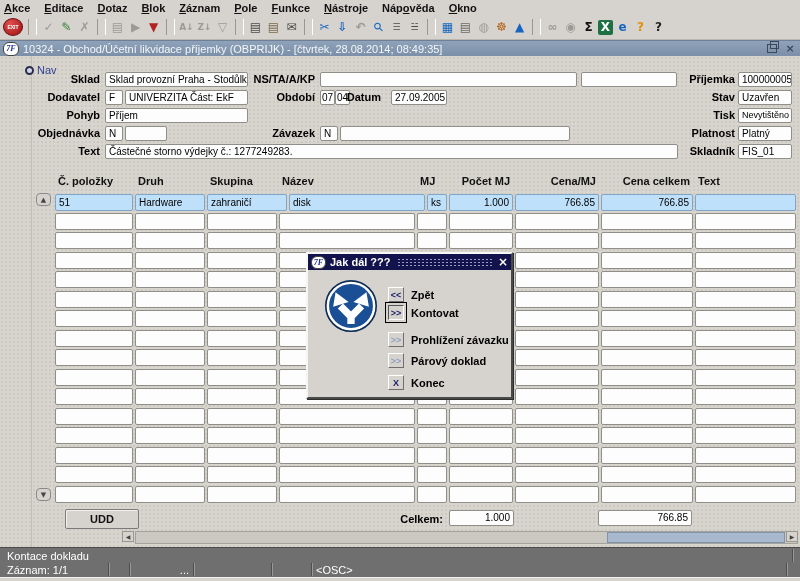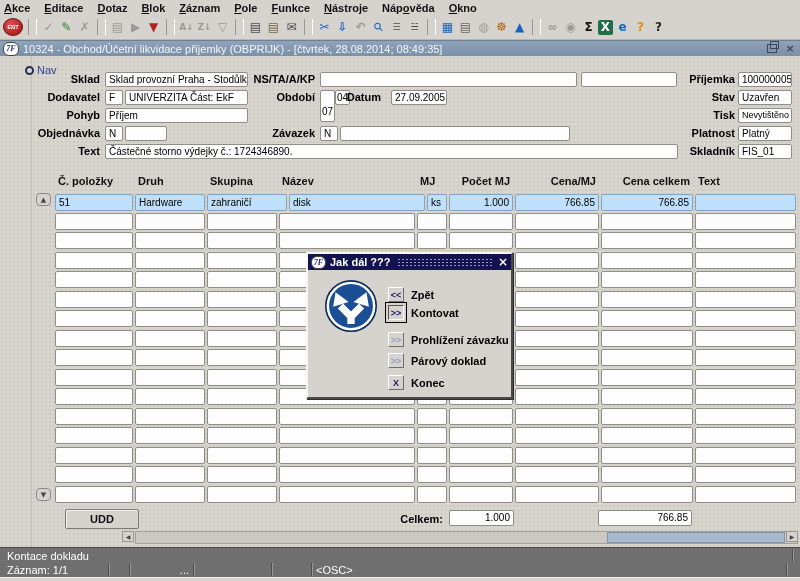--- a/index.html
+++ b/index.html
@@ -161,28 +161,28 @@
     <div class="lbl" style="left:30px;top:53px;width:70px">Pohyb</div>
     <div class="lbl" style="left:30px;top:71px;width:70px">Objednávka</div>
     <div class="lbl" style="left:30px;top:89px;width:70px">Text</div>
 
     <div class="fld" style="left:105px;top:16px;width:143px">Sklad provozní Praha - Stodůlky</div>
     <div class="fld" style="left:105px;top:34px;width:18px">F</div>
     <div class="fld" style="left:125px;top:34px;width:123px">UNIVERZITA Část: EkF</div>
     <div class="fld" style="left:105px;top:52px;width:143px">Příjem</div>
     <div class="fld" style="left:105px;top:70px;width:18px">N</div>
     <div class="fld" style="left:125px;top:70px;width:42px"></div>
-    <div class="fld" style="left:105px;top:88px;width:573px">Částečné storno výdejky č.: 1724346890.</div>
+    <div class="fld" style="left:105px;top:88px;width:573px">Částečné storno výdejky č.: 1277249283.</div>
 
     <div class="lbl" style="left:215px;top:17px;width:100px">NS/TA/A/KP</div>
     <div class="fld" style="left:320px;top:16px;width:257px"></div>
     <div class="fld" style="left:581px;top:16px;width:96px"></div>
 
     <div class="lbl" style="left:245px;top:35px;width:70px">Období</div>
-    <div class="fld" style="left:320px;top:34px;width:15px;padding:15px 1px;text-align:center">07</div>
+    <div class="fld" style="left:320px;top:34px;width:15px;padding:1px 1px;text-align:center">07</div>
     <div class="fld" style="left:335px;top:34px;width:15px;padding:1px 1px;text-align:center">04</div>
     <div class="lbl" style="left:345px;top:35px;width:36px">Datum</div>
     <div class="fld" style="left:391px;top:34px;width:56px">27.09.2005</div>
 
     <div class="lbl" style="left:245px;top:71px;width:70px">Závazek</div>
     <div class="fld" style="left:320px;top:70px;width:18px">N</div>
     <div class="fld" style="left:340px;top:70px;width:230px"></div>
 
     <div class="lbl" style="left:660px;top:17px;width:75px">Příjemka</div>
     <div class="fld" style="left:738px;top:16px;width:54px">1000000050</div>

